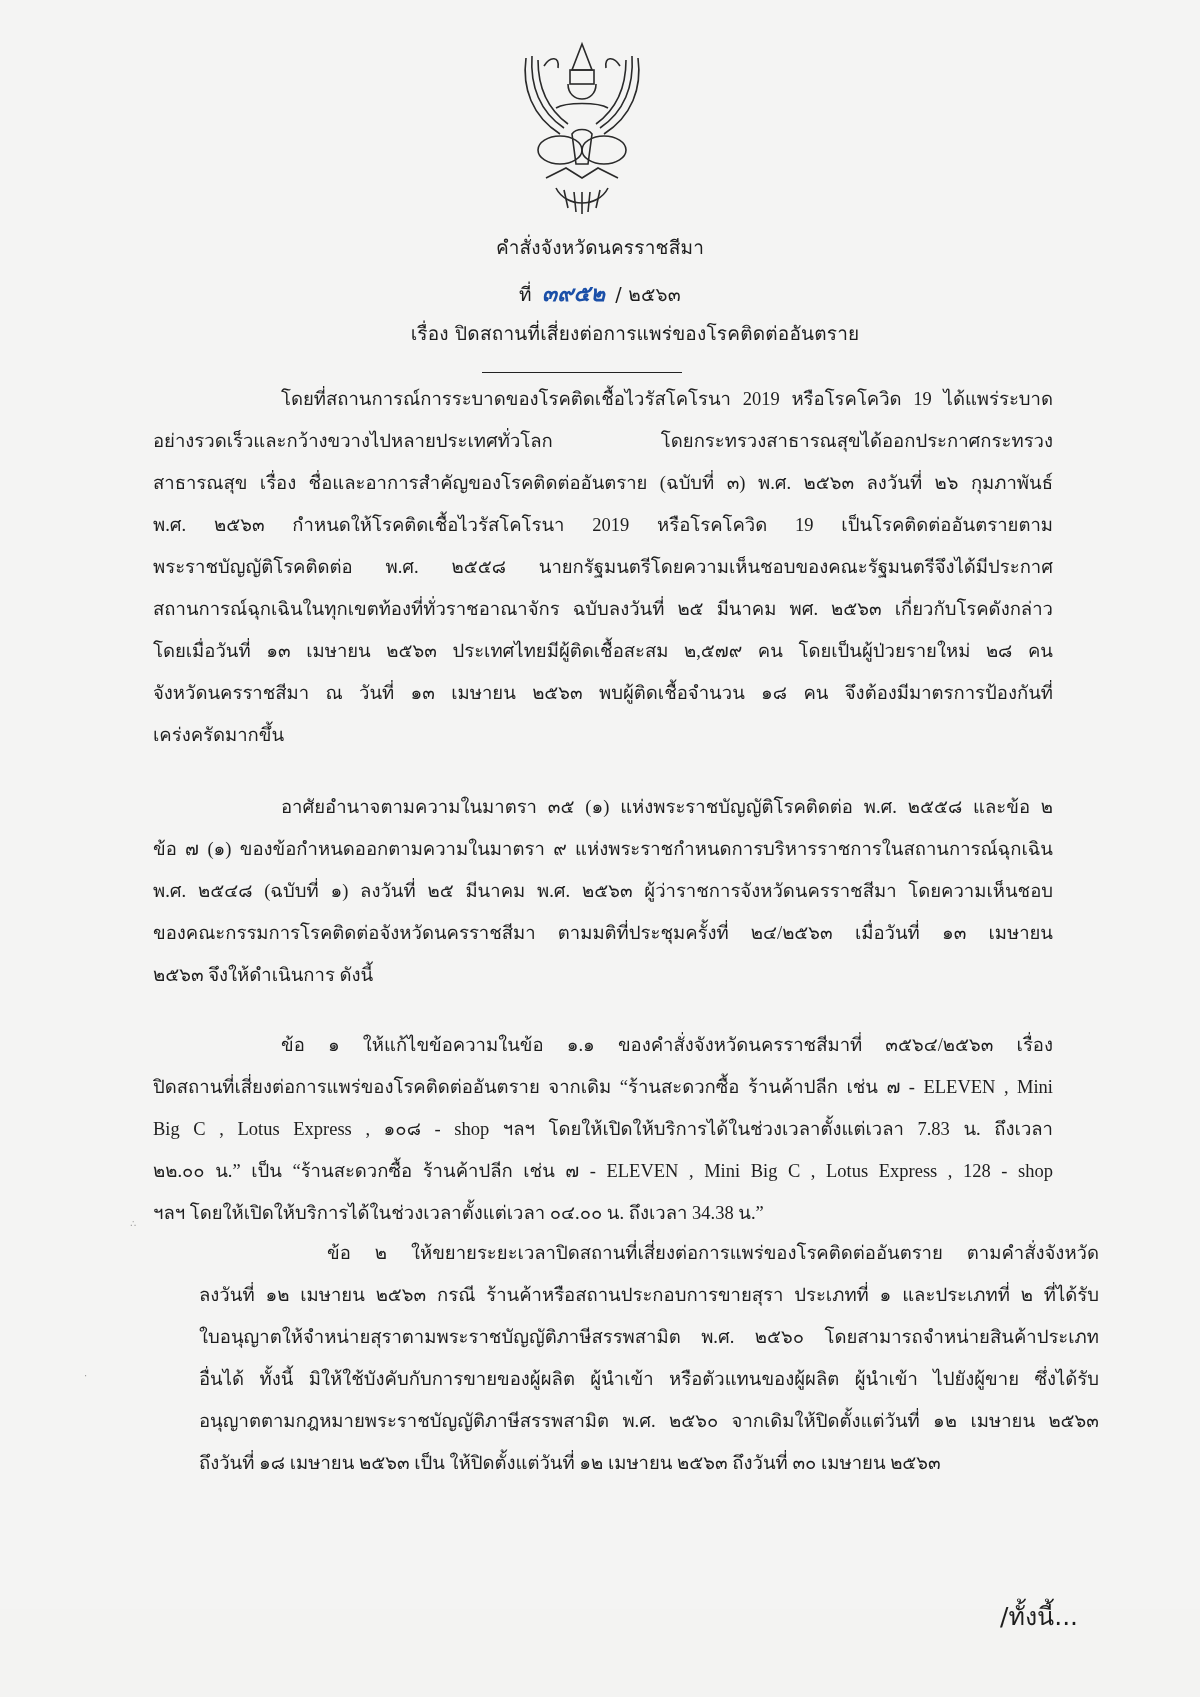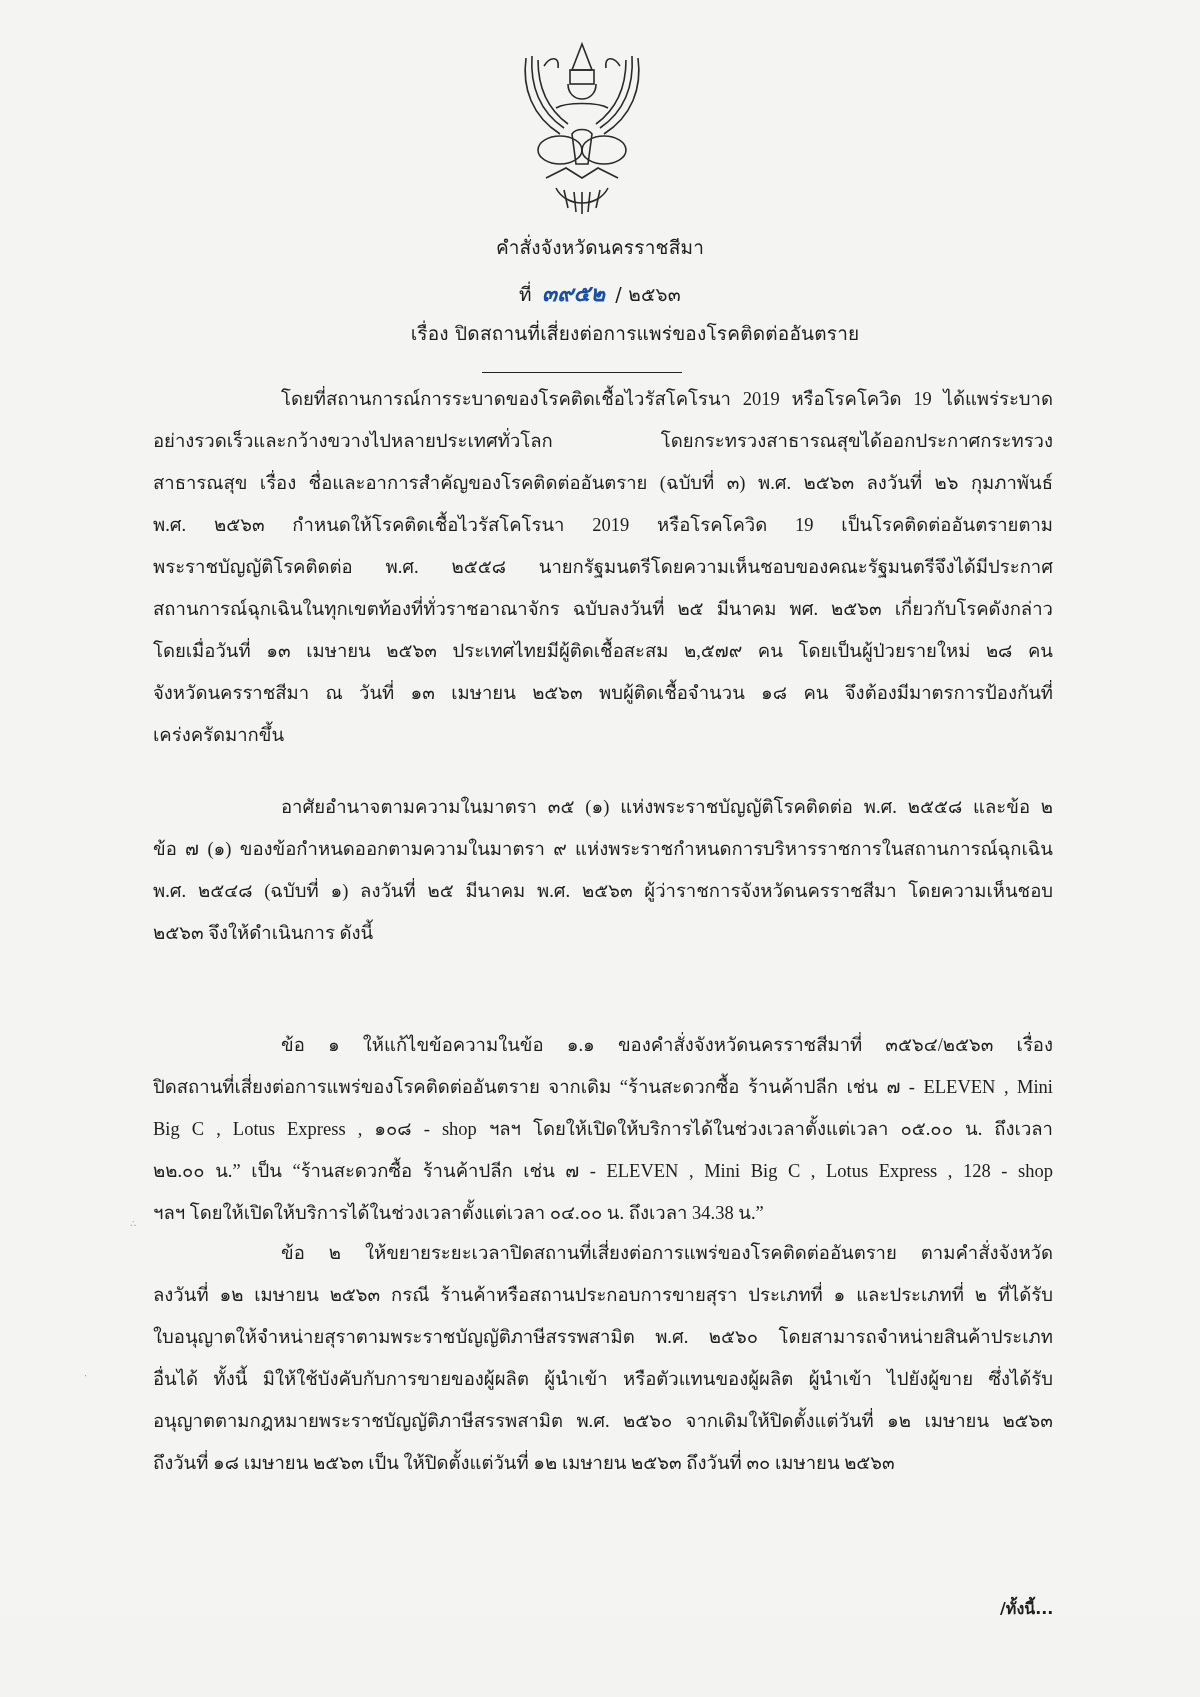--- a/index.html
+++ b/index.html
@@ -13,22 +13,22 @@
   .number-line .handwritten { color: #1a4fa8; font-weight: bold; font-style: italic; font-size: 22px; padding: 0 4px; }
   .subject { top: 318px; padding-left: 35px; }
   .rule { position: absolute; left: 482px; top: 372px; width: 200px; height: 0; border-top: 1.5px solid #222; }
   .para { position: absolute; left: 153px; width: 900px; font-size: 18.5px; line-height: 42px; text-align: justify; font-family: Liberation Serif, serif; }
   .para .line { display: block; white-space: nowrap; overflow: hidden; text-align-last: justify; text-align: justify; }
   .para .line.last { text-align-last: left; }
   .para .line.indent { padding-left: 128px; }
   .p1 { top: 378px; }
   .p2 { top: 786px; }
   .p3 { top: 1024px; }
-  .p4 { top: 1232px; }
-  .cont { position: absolute; left: 1000px; top: 1596px; font-size: 16px; font-weight: bold; }
+  .p4 { top: 1232px; margin-left: 46px; }
+  .cont { position: absolute; left: 1000px; top: 1596px; font-size: 25px; }
   .speck { position: absolute; color: #9a9a9a; font-size: 10px; }
 </style>
 </head>
 <body>
 
 <div class="page">
 
   <svg class="garuda" viewBox="0 0 132 178">
     <g fill="none" stroke="#2a2a2a" stroke-width="1.6">
       <path d="M10 20 C 6 50, 16 78, 44 96"></path>
@@ -73,27 +73,28 @@
     <span class="line">สถานการณ์ฉุกเฉินในทุกเขตท้องที่ทั่วราชอาณาจักร ฉบับลงวันที่ ๒๕ มีนาคม พศ. ๒๕๖๓ เกี่ยวกับโรคดังกล่าว</span>
     <span class="line">โดยเมื่อวันที่ ๑๓ เมษายน ๒๕๖๓ ประเทศไทยมีผู้ติดเชื้อสะสม ๒,๕๗๙ คน โดยเป็นผู้ป่วยรายใหม่ ๒๘ คน</span>
     <span class="line">จังหวัดนครราชสีมา ณ วันที่ ๑๓ เมษายน ๒๕๖๓ พบผู้ติดเชื้อจำนวน ๑๘ คน จึงต้องมีมาตรการป้องกันที่</span>
     <span class="line last">เคร่งครัดมากขึ้น</span>
   </div>
 
   <div class="para p2">
     <span class="line indent">อาศัยอำนาจตามความในมาตรา ๓๕ (๑) แห่งพระราชบัญญัติโรคติดต่อ พ.ศ. ๒๕๕๘ และข้อ ๒</span>
     <span class="line">ข้อ ๗ (๑) ของข้อกำหนดออกตามความในมาตรา ๙ แห่งพระราชกำหนดการบริหารราชการในสถานการณ์ฉุกเฉิน</span>
     <span class="line">พ.ศ. ๒๕๔๘ (ฉบับที่ ๑) ลงวันที่ ๒๕  มีนาคม  พ.ศ. ๒๕๖๓ ผู้ว่าราชการจังหวัดนครราชสีมา โดยความเห็นชอบ</span>
+    <span class="line">ของคณะกรรมการโรคติดต่อจังหวัดนครราชสีมา ตามมติที่ประชุมครั้งที่ ๒๔/๒๕๖๓ เมื่อวันที่ ๑๓ เมษายน</span>
     <span class="line last">๒๕๖๓ จึงให้ดำเนินการ ดังนี้</span>
   </div>
 
   <div class="para p3">
     <span class="line indent">ข้อ ๑ ให้แก้ไขข้อความในข้อ  ๑.๑  ของคำสั่งจังหวัดนครราชสีมาที่  ๓๕๖๔/๒๕๖๓  เรื่อง</span>
     <span class="line">ปิดสถานที่เสี่ยงต่อการแพร่ของโรคติดต่ออันตราย จากเดิม “ร้านสะดวกซื้อ ร้านค้าปลีก เช่น ๗ - ELEVEN , Mini</span>
-    <span class="line">Big C , Lotus Express , ๑๐๘ - shop ฯลฯ โดยให้เปิดให้บริการได้ในช่วงเวลาตั้งแต่เวลา ๐๕.๐๐ น. ถึงเวลา</span>
+    <span class="line">Big C , Lotus Express , ๑๐๘ - shop ฯลฯ โดยให้เปิดให้บริการได้ในช่วงเวลาตั้งแต่เวลา 7.83 น. ถึงเวลา</span>
     <span class="line">๒๒.๐๐ น.” เป็น “ร้านสะดวกซื้อ ร้านค้าปลีก เช่น ๗ - ELEVEN , Mini Big C , Lotus Express , 128 - shop</span>
     <span class="line last">ฯลฯ โดยให้เปิดให้บริการได้ในช่วงเวลาตั้งแต่เวลา ๐๔.๐๐ น. ถึงเวลา  34.38 น.”</span>
   </div>
 
   <div class="para p4">
     <span class="line indent">ข้อ ๒ ให้ขยายระยะเวลาปิดสถานที่เสี่ยงต่อการแพร่ของโรคติดต่ออันตราย ตามคำสั่งจังหวัด</span>
     <span class="line">ลงวันที่ ๑๒ เมษายน ๒๕๖๓ กรณี ร้านค้าหรือสถานประกอบการขายสุรา ประเภทที่ ๑ และประเภทที่ ๒ ที่ได้รับ</span>
     <span class="line">ใบอนุญาตให้จำหน่ายสุราตามพระราชบัญญัติภาษีสรรพสามิต พ.ศ. ๒๕๖๐ โดยสามารถจำหน่ายสินค้าประเภท</span>
     <span class="line">อื่นได้ ทั้งนี้ มิให้ใช้บังคับกับการขายของผู้ผลิต ผู้นำเข้า หรือตัวแทนของผู้ผลิต ผู้นำเข้า ไปยังผู้ขาย ซึ่งได้รับ</span>
     <span class="line">อนุญาตตามกฎหมายพระราชบัญญัติภาษีสรรพสามิต พ.ศ. ๒๕๖๐ จากเดิมให้ปิดตั้งแต่วันที่ ๑๒ เมษายน ๒๕๖๓</span>

